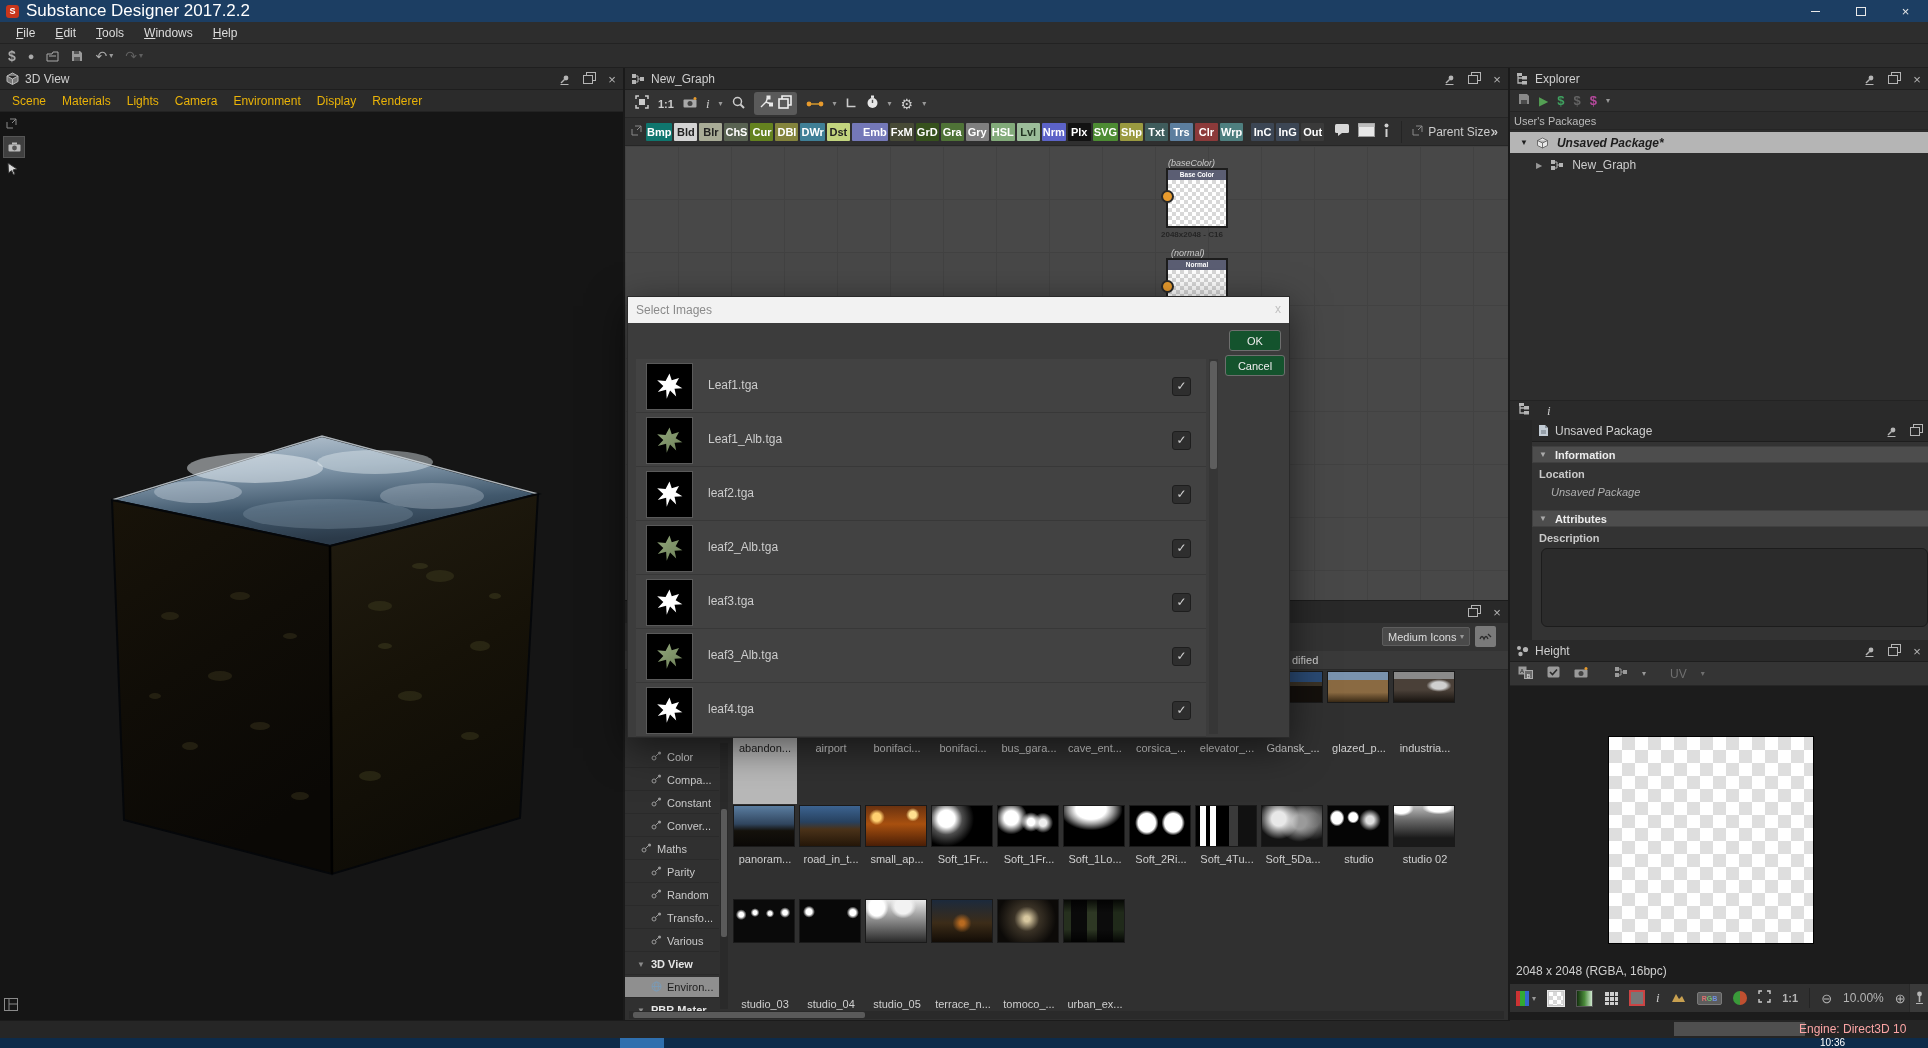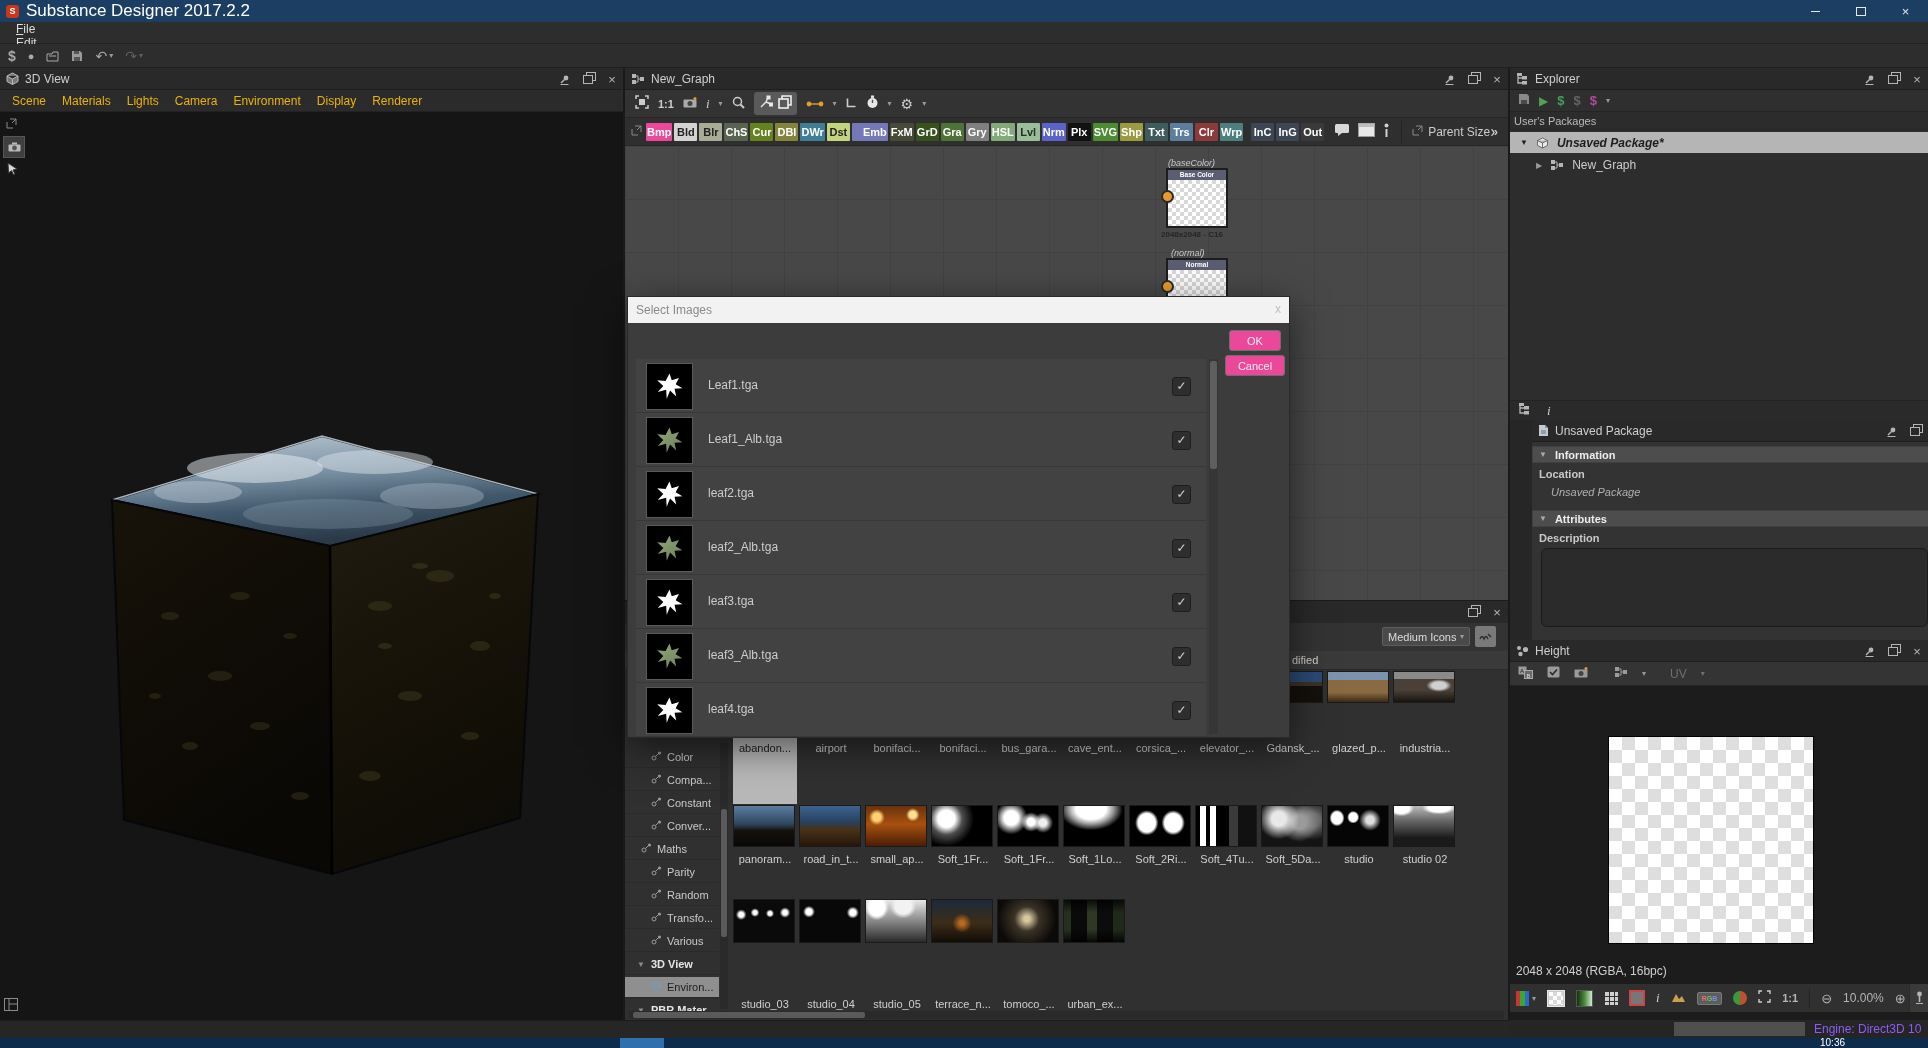--- a/index.html
+++ b/index.html
@@ -13,21 +13,21 @@
     color:#fff;font-size:9px;font-weight:bold;text-align:center;line-height:13px;}
   .wtitle{color:#fff;font-size:17px;}
   .caption-btns{position:absolute;right:0;top:0;height:22px;display:flex;}
   .cap{width:45px;height:22px;display:flex;align-items:center;justify-content:center;color:#e8e8e8;}
   .ic-min{width:9px;height:1px;background:#e8e8e8;}
   .ic-max{width:8px;height:7px;border:1px solid #e8e8e8;}
   .ic-x{font-size:13px;line-height:13px;}
 
   
   .menubar{left:0;top:22px;width:1928px;height:22px;background:#2d2d2d;border-bottom:1px solid #222;
-    display:flex;align-items:flex-start;padding-left:6px;box-sizing:border-box;flex-direction:column;}
+    display:flex;align-items:center;padding-left:6px;box-sizing:border-box;}
   .menu-item{padding:0 10px;color:#dddddd;}
   .main-toolbar{left:0;top:44px;width:1928px;height:24px;background:#2d2d2d;border-bottom:1px solid #1f1f1f;
     display:flex;align-items:center;gap:12px;padding-left:8px;box-sizing:border-box;}
   .tbi{color:#aaa;font-size:14px;display:flex;align-items:center;gap:2px;}
   .dd{font-size:8px;color:#999;}
   .dim{color:#5f5f5f;}
 
   
   .phead{position:absolute;left:0;top:0;right:0;height:22px;background:#292929;border-bottom:1px solid #1e1e1e;
     display:flex;align-items:center;padding-left:6px;box-sizing:border-box;color:#cfcfcf;}
@@ -147,21 +147,21 @@
     display:flex;align-items:center;justify-content:flex-end;gap:10px;padding-right:10px;box-sizing:border-box;color:#9a9a9a;}
   .drow{position:absolute;left:8px;width:570px;height:53px;background:#424242;border-bottom:1px solid #383838;}
   .dthumb{position:absolute;left:10px;top:4px;width:45px;height:45px;background:#000;border:1px solid #5a5a5a;
     display:flex;align-items:center;justify-content:center;}
   .leaf{width:28px;height:28px;background:#fff;
     clip-path:polygon(50% 4%,58% 28%,84% 20%,72% 42%,96% 56%,68% 58%,74% 86%,52% 64%,40% 94%,38% 62%,8% 70%,28% 48%,6% 28%,36% 30%);}
   .leaf.green{background:linear-gradient(140deg,#93a87c,#6a7d55);}
   .dname{position:absolute;left:72px;top:19px;color:#cccccc;}
   .dcheck{position:absolute;left:536px;top:18px;width:17px;height:17px;background:#2e2e2e;border:1px solid #1e1e1e;
     border-radius:3px;color:#cfcfcf;font-size:12px;text-align:center;line-height:16px;}
-  .dbtn{position:absolute;height:21px;background:#ec4899;border:1px solid #6e6e6e;border-radius:3px;
+  .dbtn{position:absolute;height:21px;background:#14532d;border:1px solid #6e6e6e;border-radius:3px;
     color:#eee;font-size:11px;display:flex;align-items:center;justify-content:center;box-sizing:border-box;}
 
   
   .pexplorer{left:1510px;top:68px;width:418px;height:352px;background:#2d2d2d;}
   .xtb{position:absolute;left:0;top:22px;right:0;height:22px;background:#2f2f2f;border-bottom:1px solid #242424;
     display:flex;align-items:center;gap:9px;padding-left:8px;box-sizing:border-box;}
   .upkg{position:absolute;left:0;top:44px;right:0;height:18px;background:#2c2c2c;border-bottom:1px solid #252525;
     color:#bbb;font-size:11px;display:flex;align-items:center;padding-left:4px;box-sizing:border-box;}
   .trow{position:absolute;left:0;right:0;height:20px;display:flex;align-items:center;}
   .trow.sel{background:#b5b5b5;color:#1d1d1d;font-weight:bold;font-style:italic;}
@@ -190,21 +190,21 @@
   .gridico{width:14px;height:14px;background:
     linear-gradient(#303030 1px,transparent 1px),linear-gradient(90deg,#303030 1px,transparent 1px),#cfcfcf;
     background-size:5px 5px;}
   .redframe{width:12px;height:12px;border:2px solid #c44;background:#777;}
   .rgbbtn{background:#5d5d5d;border:1px solid #7a7a7a;border-radius:2px;padding:2px 4px;font-size:7px;font-weight:bold;}
   .ccircle{width:14px;height:14px;border-radius:50%;background:linear-gradient(90deg,#3a9a3a 50%,#c05030 50%);}
   .zoomtxt{color:#b5b5b5;}
 
   .statusbar{left:1510px;top:1020px;width:418px;height:18px;background:#252525;}
   .statusbar .box{position:absolute;left:164px;top:2px;width:131px;height:14px;background:#4f4f4f;}
-  .statusbar .eng{position:absolute;left:304px;top:2px;color:#8b5cf6;}
+  .statusbar .eng{position:absolute;left:289px;top:2px;color:#fca5a5;}
   .statusleft{left:0;top:1020px;width:1510px;height:18px;background:#262626;border-top:1px solid #1b1b1b;}
   .taskbar{left:0;top:1038px;width:1928px;height:10px;background:#0d2b4a;}
   .taskseg{position:absolute;left:620px;top:0;width:44px;height:10px;background:#2f6fae;}
   .clock{position:absolute;left:1820px;top:0;color:#fff;font-size:10px;line-height:10px;}
 
   i.info{font-family:"Liberation Serif",serif;font-style:italic;color:#ccc;font-size:13px;}
 </style>
 </head>
 <body>
 
@@ -432,21 +432,21 @@
       <span class="dd">▾</span>
     <span style="color:#ccc;font-size:14px">⚙</span>
       <span class="dd">▾</span>
   </div>
 
   <div class="gtb2">
     <span style="margin-right:4px"><svg width="11" height="11">
           <path d="M1 4 v6 h6 M4 1 h6 v6 M6 5 l4-4" fill="none" stroke="#8a8a8a"></path>
         </svg></span>
     <span id="node-buttons" style="display:flex;align-items:center">
-        <span class="nbtn" style="background: #ec4899; color: rgb(255, 255, 255);">Bmp</span>
+        <span class="nbtn" style="background: #0f766e; color: rgb(255, 255, 255);">Bmp</span>
         <span class="nbtn" style="background: rgb(212, 212, 212); color: rgb(34, 34, 34);">Bld</span>
         <span class="nbtn" style="background: rgb(168, 171, 150); color: rgb(34, 34, 34);">Blr</span>
         <span class="nbtn" style="background: rgb(89, 99, 82); color: rgb(255, 255, 255);">ChS</span>
         <span class="nbtn" style="background: rgb(100, 130, 31); color: rgb(255, 255, 255);">Cur</span>
         <span class="nbtn" style="background: rgb(132, 132, 60); color: rgb(255, 255, 255);">DBl</span>
         <span class="nbtn" style="background: rgb(63, 127, 150); color: rgb(255, 255, 255);">DWr</span>
         <span class="nbtn" style="background: rgb(194, 212, 126); color: rgb(34, 34, 34);">Dst</span>
         <span class="nbtn" style="background: rgb(116, 120, 184); color: rgb(255, 255, 255); padding-left: 11px;">Emb</span>
         <span class="nbtn" style="background: rgb(71, 74, 54); color: rgb(255, 255, 255);">FxM</span>
         <span class="nbtn" style="background: rgb(54, 81, 29); color: rgb(255, 255, 255);">GrD</span>

